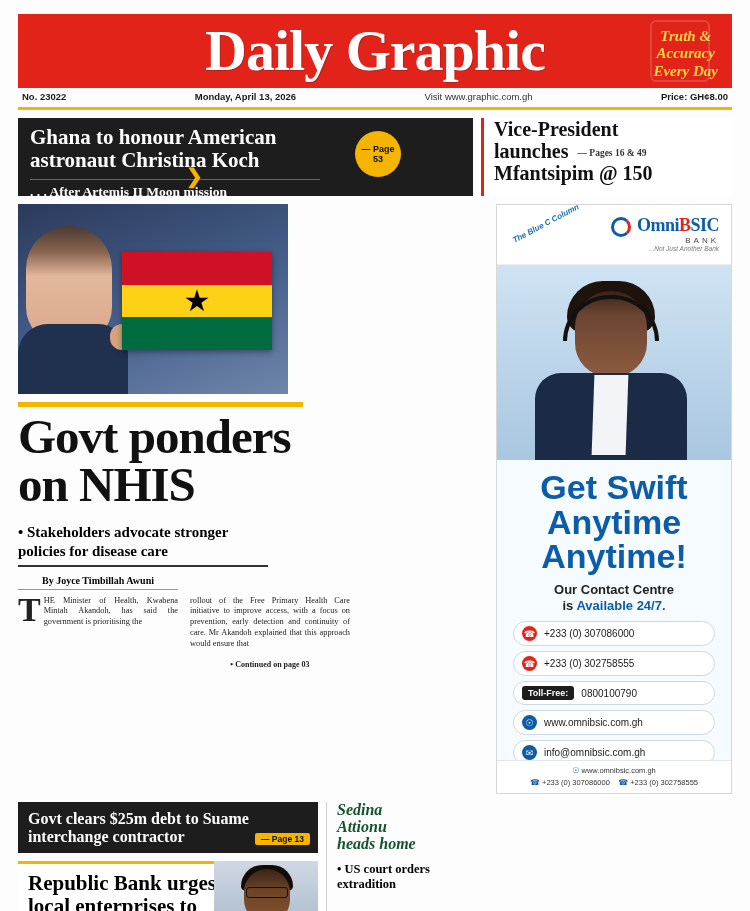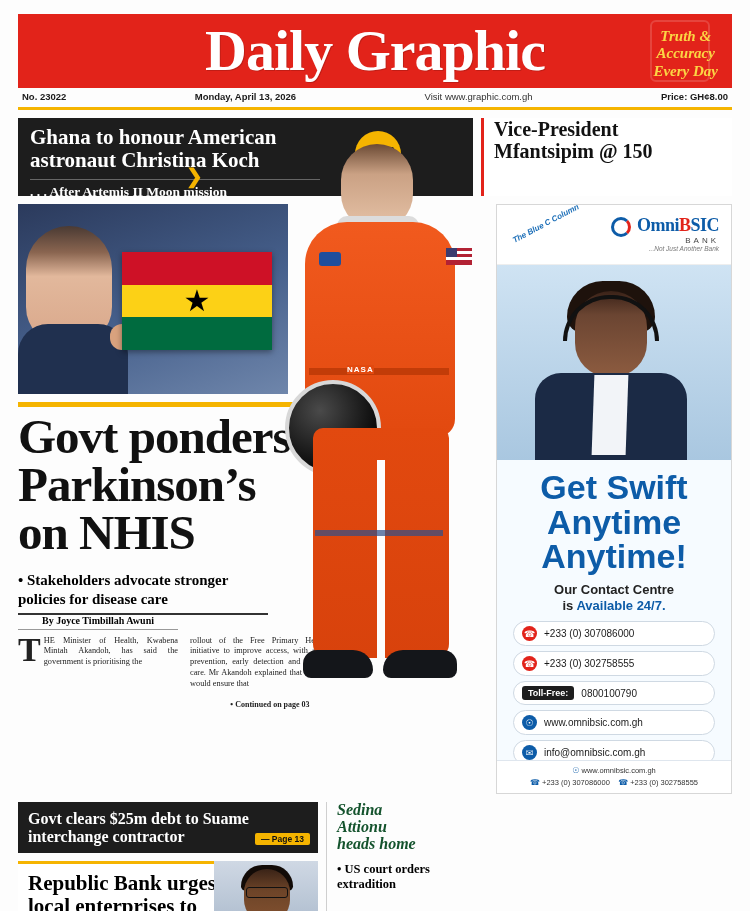--- a/index.html
+++ b/index.html
@@ -219,20 +219,21 @@
     line-height: 1.25;
     margin-top: 14px;
     width: 250px;
     border-bottom: 2px solid #333;
     padding-bottom: 4px;
   }
   .byline {
     font-family: "Liberation Serif", serif;
     font-size: 10px;
     font-weight: bold;
+    margin-top: 8px;
     width: 160px;
     text-align: center;
     border-bottom: 1px solid #999;
     padding-bottom: 3px;
   }
   .body-cols {
     display: flex;
     margin-top: 6px;
     width: 340px;
     gap: 12px;
@@ -584,20 +585,24 @@
       <div class="sub">. . .  After Artemis II Moon mission</div>
       <div class="page-bubble">
         <span>— Page</span>
         <span>53</span>
       </div>
       <div class="arrow-right">❯</div>
     </div>
     <div class="topband-divider"></div>
     <div class="topband-right">
       <h2>Vice-President</h2>
+      <h2>
+        <span>launches</span>
+        <span class="pagesref">— Pages 16 &amp; 49</span>
+      </h2>
       <h2>Mfantsipim @ 150</h2>
     </div>
   </div>
 
   <div class="main">
 
     <div class="left-col">
 
       <div class="photo-block">
         <div class="astronaut-face"></div>
@@ -609,50 +614,34 @@
             <span class="star">★</span>
           </div>
           <div class="stripe green"></div>
         </div>
       </div>
 
       <div class="rule-yellow"></div>
 
       <div class="lead-head">
         <div>Govt ponders</div>
-        <div>Parkinson’s</div>
         <div>on NHIS</div>
       </div>
 
       <div class="lead-sub">• Stakeholders advocate stronger policies for disease care</div>
       <div class="byline">By Joyce Timbillah Awuni</div>
 
       <div class="body-cols">
         <div class="body-col dropcap">THE Minister of Health, Kwabena Mintah Akandoh, has said the government is prioritising the</div>
         <div class="body-col">
           <div>rollout of the Free Primary Health Care initiative to improve access, with a focus on prevention, early detection and continuity of care. Mr Akandoh explained that this approach would ensure that</div>
           <div class="cont">• Continued on page 03</div>
         </div>
       </div>
 
-      <div class="astro-big">
-        <div class="ab-head"></div>
-        <div class="ab-collar"></div>
-        <div class="ab-torso"></div>
-        <div class="ab-badge"></div>
-        <div class="ab-flagpatch"></div>
-        <div class="ab-strap1"></div>
-        <div class="ab-helmet"></div>
-        <div class="ab-nasa">NASA</div>
-        <div class="ab-legs"></div>
-        <div class="ab-legsplit"></div>
-        <div class="ab-strap2"></div>
-        <div class="ab-shoeL"></div>
-        <div class="ab-shoeR"></div>
-      </div>
     </div>
 
     <div class="gutter"></div>
 
     <div class="right-col">
       <div class="advert">
 
         <div class="ad-top">
           <div class="ad-blue-tag">The Blue C Column</div>
           <div class="ad-logo">

